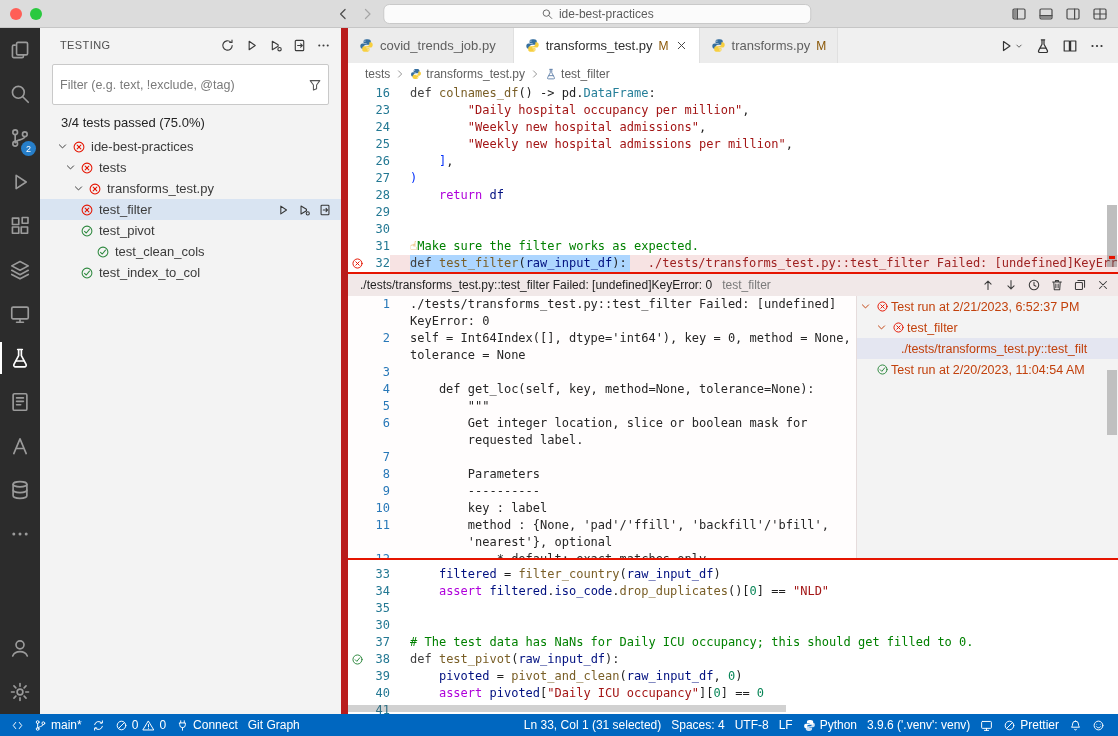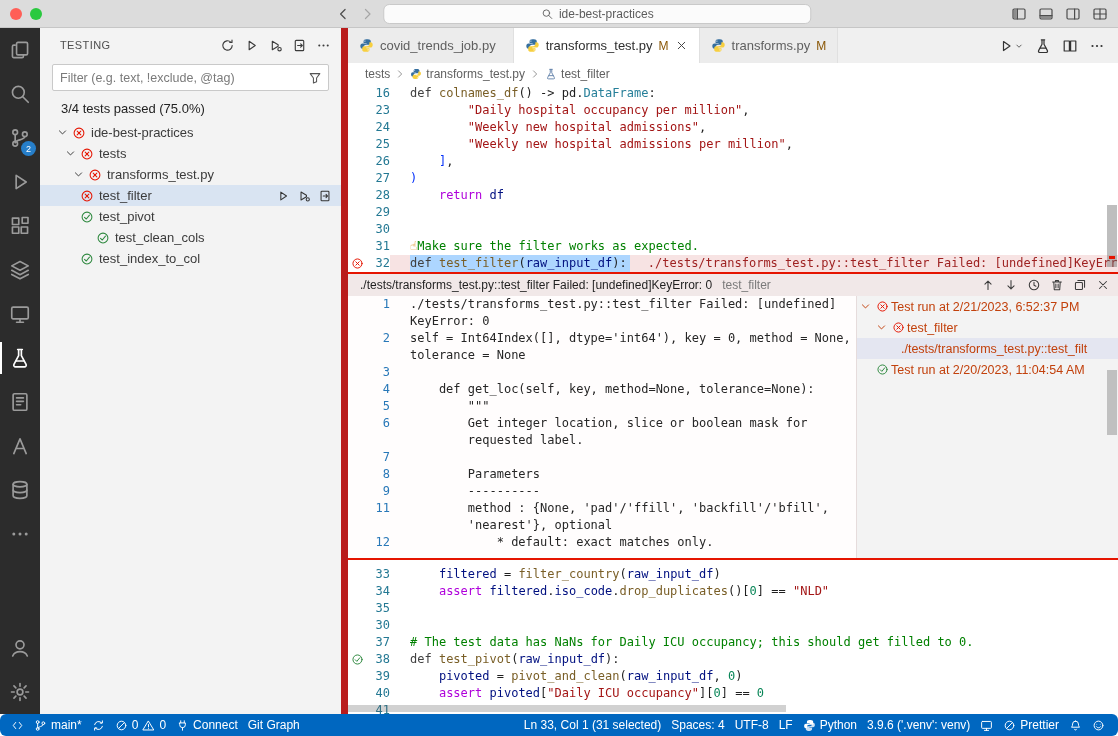--- a/index.html
+++ b/index.html
@@ -32,21 +32,21 @@
   .act-item.active::before { content:""; position:absolute; left:0; top:6px; bottom:6px; width:2px; background:#fff; }
   .act-badge { position:absolute; right:4px; bottom:4px; min-width:15px; height:15px; border-radius:8px; background:#267ec9; color:#fff; font-size:9px; display:flex; align-items:center; justify-content:center; padding:0 3px; }
   .act-spacer { flex:1; }
 
   
   .sidebar { width:308px; background:#f3f3f3; border-right:7px solid #b91c1c; flex:none; display:flex; flex-direction:column; }
   .sb-header { height:34px; display:flex; align-items:center; padding:0 10px 0 20px; }
   .sb-title { flex:1; font-size:11px; color:#4f4f4f; letter-spacing:.4px; }
   .sb-actions { display:flex; gap:9px; color:#3b3b3b; }
   .sb-actions svg { width:15px; height:15px; }
-  .filter-box { margin:2px 12px 0 12px; height:27px; background:#fff; border:1px solid #c9c9c9; border-radius:2px; display:flex; align-items:center; padding:0 6px 0 7px; }
+  .filter-box { margin:2px 12px 0 12px; height:41px; background:#fff; border:1px solid #c9c9c9; border-radius:2px; display:flex; align-items:center; padding:0 6px 0 7px; }
   .filter-box input { flex:1; border:none; outline:none; font-size:12.5px; color:#333; background:transparent; font-family:"Liberation Sans",sans-serif; }
   .filter-box input::placeholder { color:#7a7a7a; }
   .filter-box svg { width:14px; height:14px; color:#555; }
   .sb-summary { margin:10px 0 6px 21px; font-size:13px; color:#232323; }
   .tree { flex:1; overflow:hidden; }
   .tree-row { height:21px; display:flex; align-items:center; font-size:13px; color:#3b3b3b; cursor:pointer; white-space:nowrap; }
   .tree-row .tw { width:16px; flex:none; display:flex; justify-content:center; color:#3b3b3b; }
   .tree-row .tw svg { width:13px; height:13px; }
   .tree-row .st svg { width:14px; height:14px; }
   .tree-row .st { width:18px; flex:none; display:flex; justify-content:center; }
@@ -109,21 +109,21 @@
   .r-thumb { position:absolute; right:1px; top:74px; width:10px; height:65px; background:rgba(110,110,110,.38); }
 
   
   .vscroll { position:absolute; right:0; top:0; bottom:12px; width:12px; }
   .vthumb { position:absolute; right:1px; top:120px; width:10px; height:62px; background:rgba(100,100,100,.42); }
   .vmark { position:absolute; right:3px; top:171px; width:6px; height:3px; background:#e51400; }
   .hscroll { position:absolute; left:0; right:14px; bottom:1px; height:9px; }
   .hthumb { position:absolute; left:0; top:1px; width:58%; height:7px; background:rgba(90,90,90,.28); }
 
   
-  .statusbar { height:22px; background:#0067c0; color:#fff; display:flex; align-items:center; font-size:12px; padding:0 8px 0 6px;border-radius:6px; }
+  .statusbar { height:22px; background:#0067c0; color:#fff; display:flex; align-items:center; font-size:12px; padding:0 8px 0 6px; }
   .sb-seg { display:flex; align-items:center; gap:4px; padding:0 5px; height:22px; cursor:pointer; white-space:nowrap; }
   .sb-seg svg { width:13px; height:13px; }
   .sb-right { margin-left:auto; display:flex; align-items:center; }
 </style>
 </head>
 <body>
 
 <div class="titlebar">
   <div class="lights">
     <span class="light red"></span>
@@ -621,20 +621,21 @@
               <div class="code-row"><span class="lnum">2</span><span class="lcode"><span class="codespan"><span class="tk-pk">self = Int64Index([], dtype='int64'), key = 0, method = None,</span></span></span></div>
               <div class="code-row"><span class="lnum"></span><span class="lcode"><span class="codespan"><span class="tk-pk">tolerance = None</span></span></span></div>
               <div class="code-row"><span class="lnum">3</span><span class="lcode"><span class="codespan"><span class="tk-pk"></span></span></span></div>
               <div class="code-row"><span class="lnum">4</span><span class="lcode"><span class="codespan"><span class="tk-pk">    def get_loc(self, key, method=None, tolerance=None):</span></span></span></div>
               <div class="code-row"><span class="lnum">5</span><span class="lcode"><span class="codespan"><span class="tk-pk">        """</span></span></span></div>
               <div class="code-row"><span class="lnum">6</span><span class="lcode"><span class="codespan"><span class="tk-pk">        Get integer location, slice or boolean mask for</span></span></span></div>
               <div class="code-row"><span class="lnum"></span><span class="lcode"><span class="codespan"><span class="tk-pk">        requested label.</span></span></span></div>
               <div class="code-row"><span class="lnum">7</span><span class="lcode"><span class="codespan"><span class="tk-pk"></span></span></span></div>
               <div class="code-row"><span class="lnum">8</span><span class="lcode"><span class="codespan"><span class="tk-pk">        Parameters</span></span></span></div>
               <div class="code-row"><span class="lnum">9</span><span class="lcode"><span class="codespan"><span class="tk-pk">        ----------</span></span></span></div>
+              <div class="code-row"><span class="lnum">10</span><span class="lcode"><span class="codespan"><span class="tk-pk">        key : label</span></span></span></div>
               <div class="code-row"><span class="lnum">11</span><span class="lcode"><span class="codespan"><span class="tk-pk">        method : {None, 'pad'/'ffill', 'backfill'/'bfill',</span></span></span></div>
               <div class="code-row"><span class="lnum"></span><span class="lcode"><span class="codespan"><span class="tk-pk">        'nearest'}, optional</span></span></span></div>
               <div class="code-row"><span class="lnum">12</span><span class="lcode"><span class="codespan"><span class="tk-pk">            * default: exact matches only.</span></span></span></div>
             </div>
           <div class="peek-results">
             <div class="result-row">
               <span class="r-ico">
                   <svg width="16" height="16" viewBox="0 0 16 16" fill="none" stroke="currentColor" stroke-width="1.2" stroke-linecap="round" stroke-linejoin="round">
                     <path d="M4.2 6l3.8 3.8L11.8 6"></path>
                   </svg>

